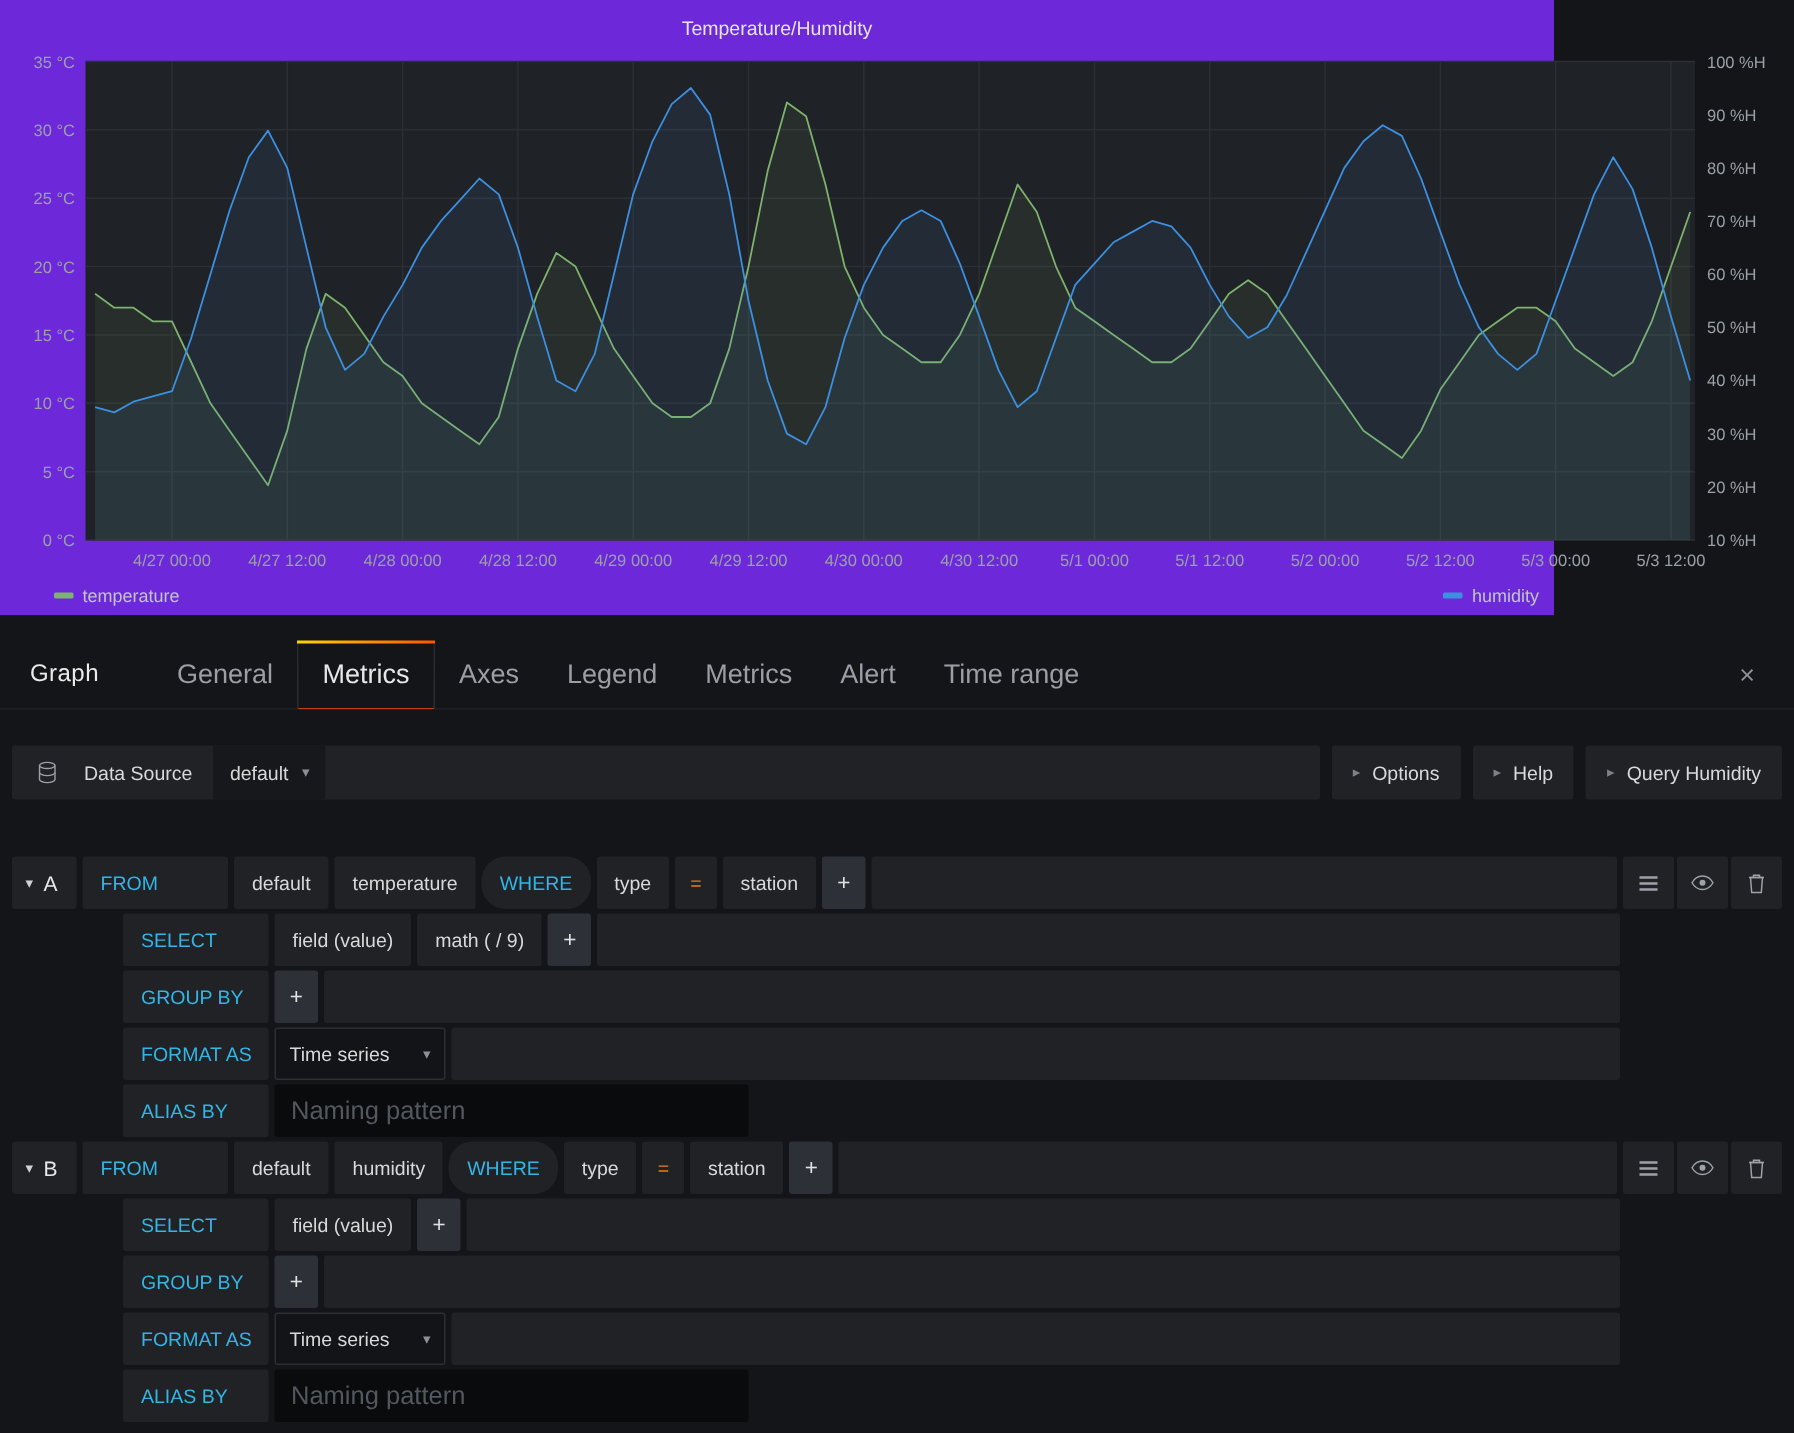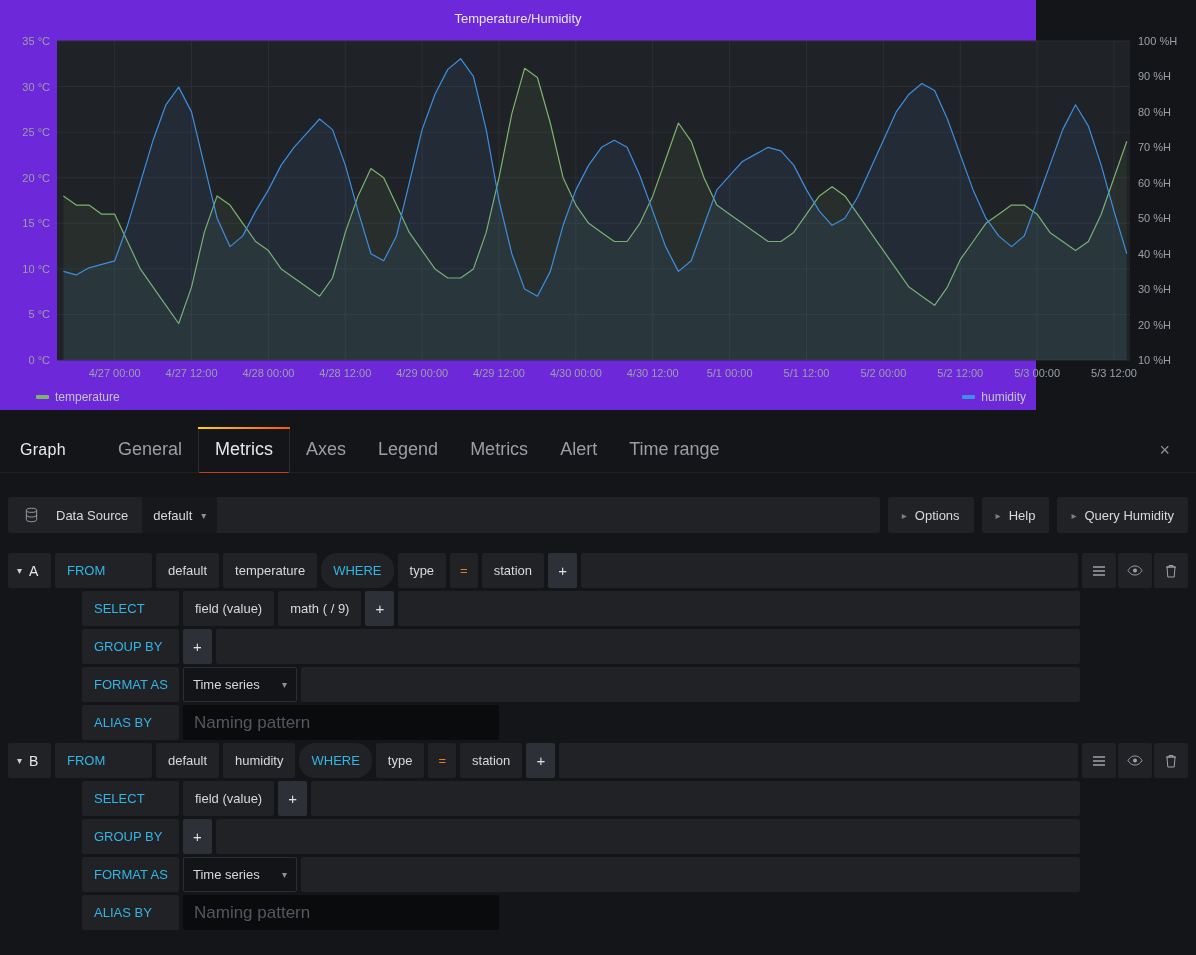--- a/index.html
+++ b/index.html
@@ -49,21 +49,21 @@
     content:""; position:absolute; top:0; left:-1px; right:-1px; height:2px;
     background:linear-gradient(to right,#ffd500,#ff5400);
   }
   .close-x {
     margin-left:auto; align-self:center; padding:0 26px;
     color:#8d9096; font-size:18px; line-height:1; cursor:pointer;
   }
 
   
   .editor-body { padding:24px 8px 0 8px; }
-  .ds-row { display:flex; height:36px; margin-bottom:20px; }
+  .ds-row { display:flex; height:36px; margin-bottom:38px; }
   .ds-strip {
     flex:1; display:flex; align-items:center; background:#202226;
     border-radius:2px; margin-right:0;
   }
   .ds-icon-cell { width:46px; display:flex; align-items:center; justify-content:center; }
   .ds-label { padding:0 14px 0 2px; color:#d8d9da; }
   .ds-dropdown {
     height:36px; display:flex; align-items:center; gap:9px; padding:0 11px;
     background:#17181b; border:none; color:#d8d9da; font-size:13px;
     font-family:inherit; cursor:pointer; border-radius:2px;

